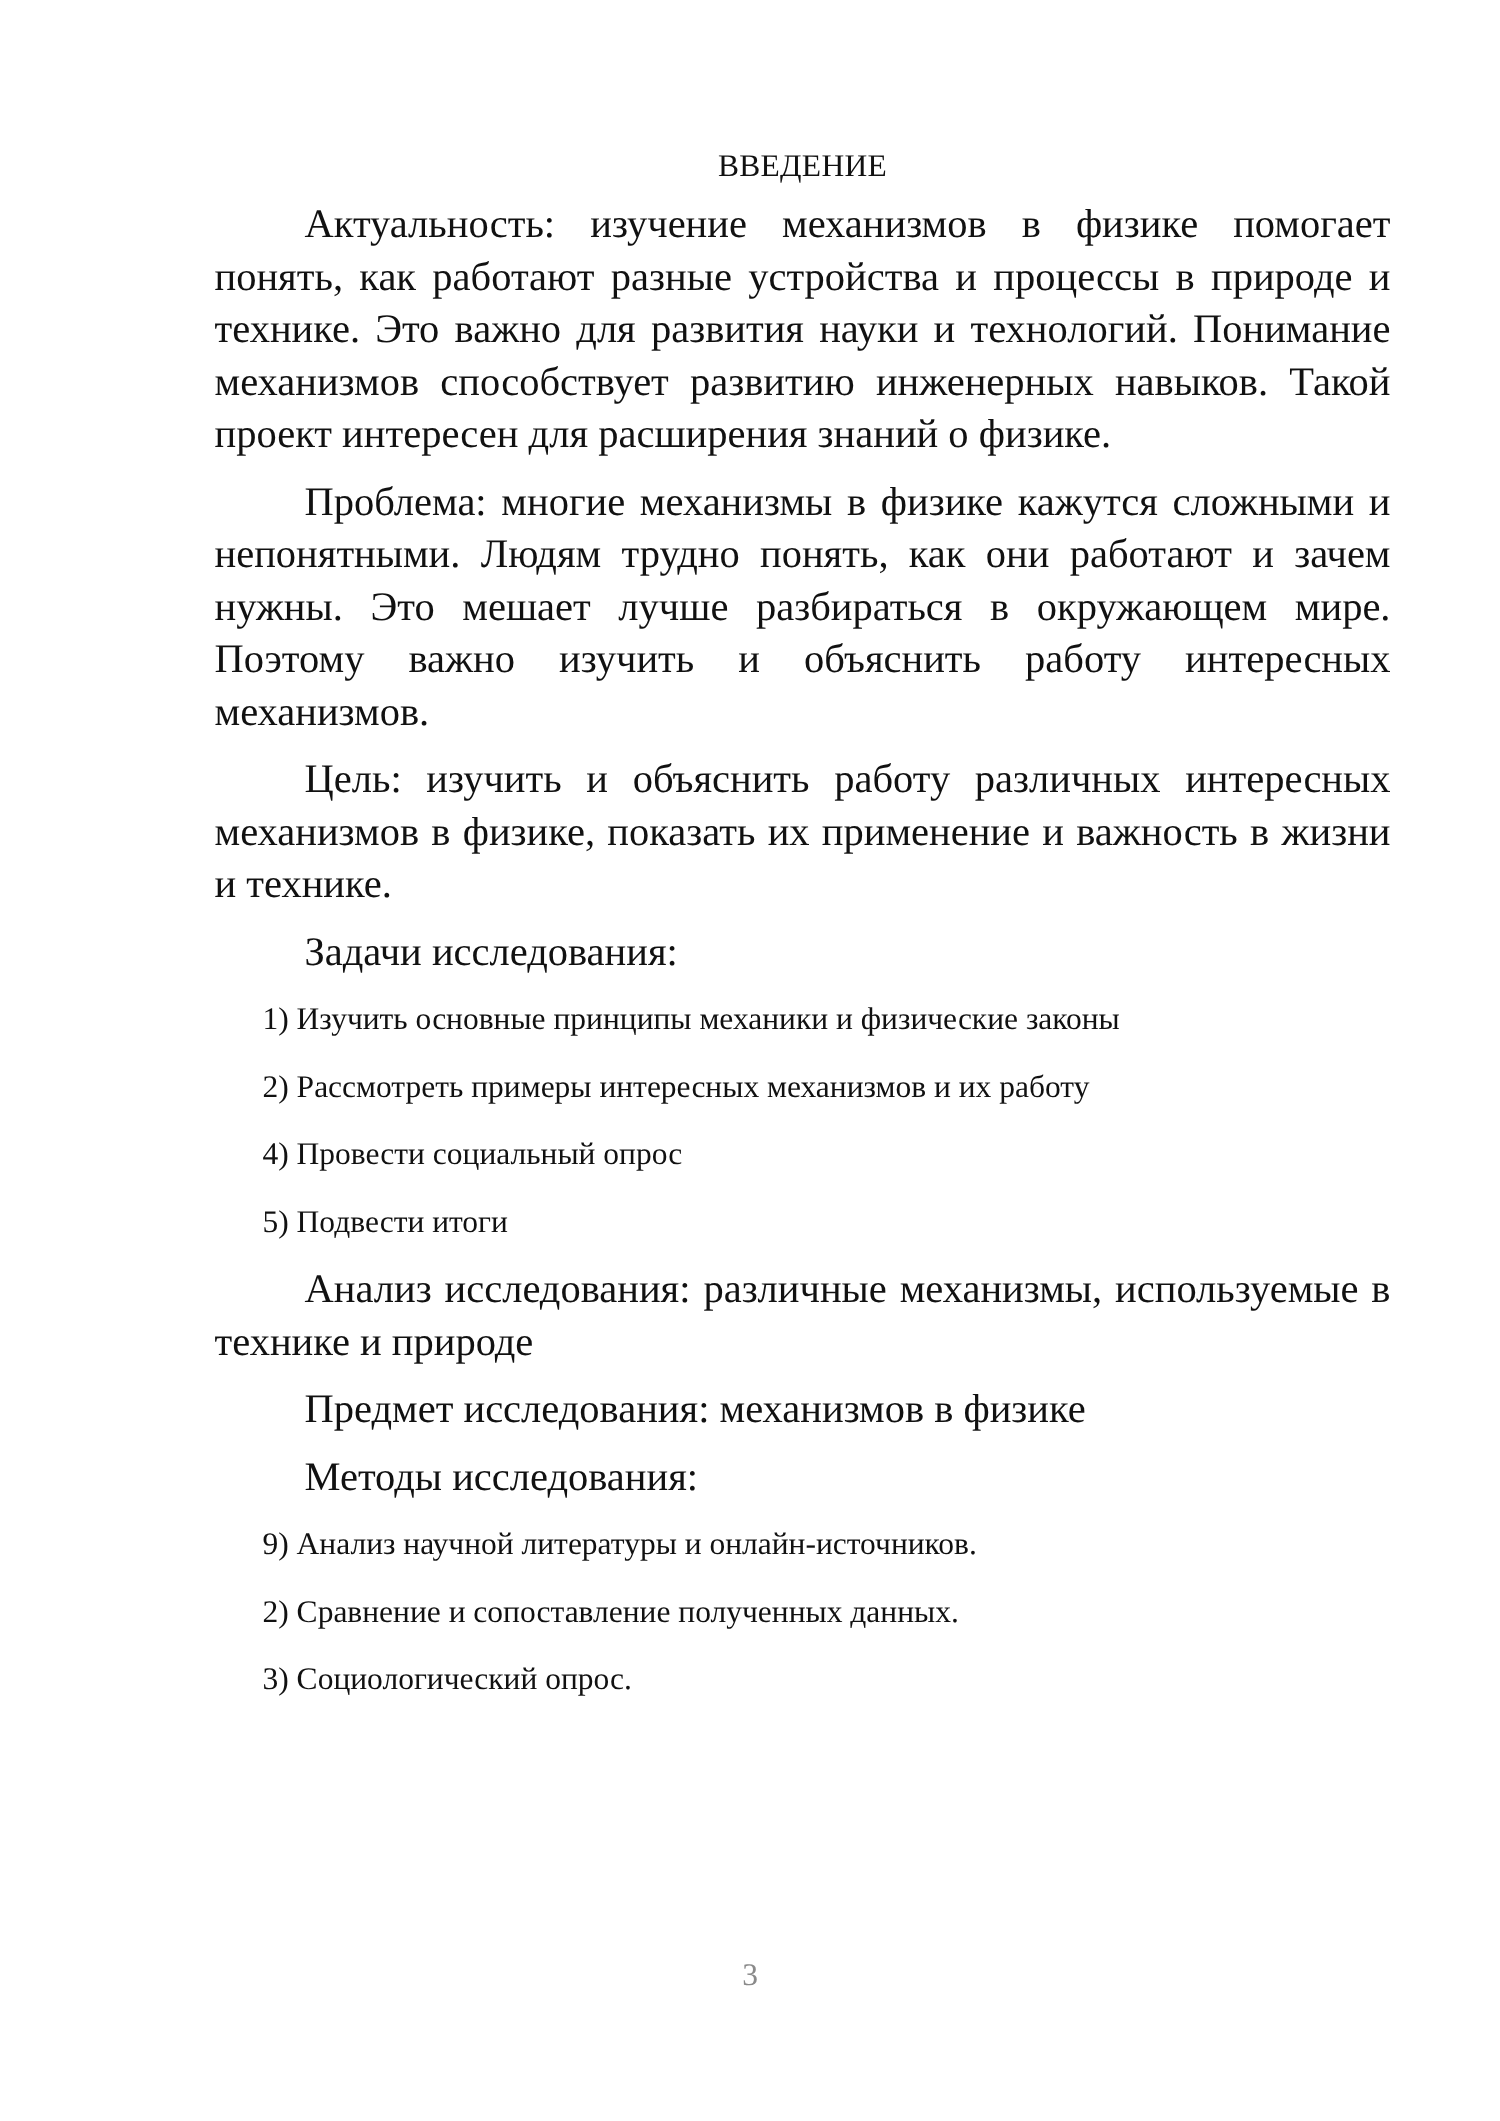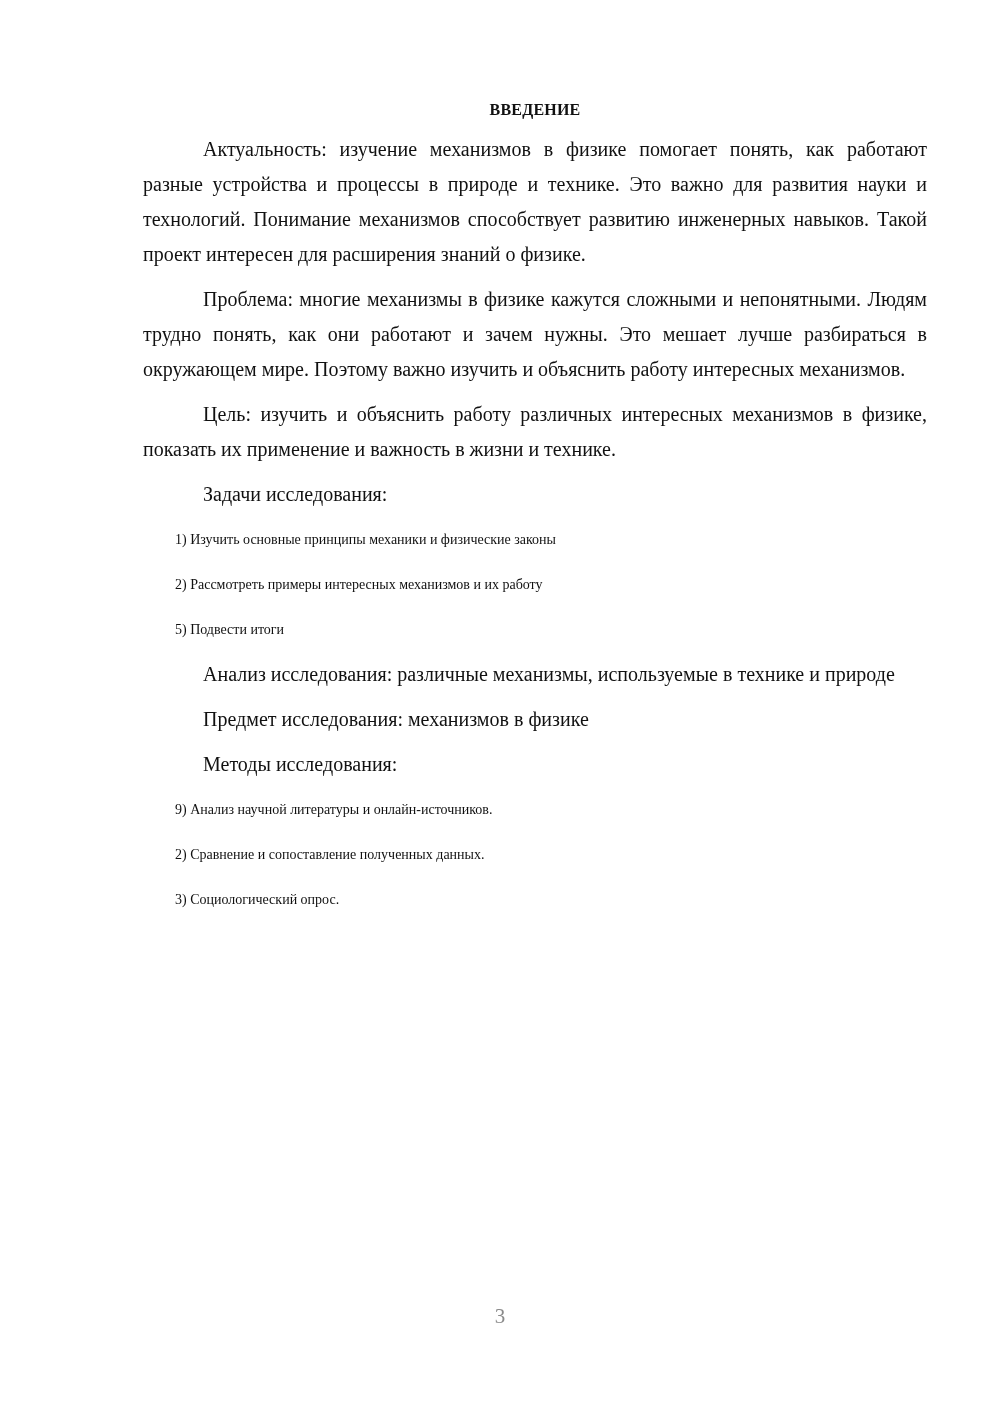--- a/index.html
+++ b/index.html
@@ -16,35 +16,35 @@
       color: #111111;
     }
     .page {
       position: absolute;
       left: 143px;
       top: 94px;
       width: 784px;
     }
     .title {
       text-align: center;
-      font-weight: bold;
-      font-size: 16px;
+      font-weight: normal;
+      font-size: 21px;
       line-height: 32px;
       margin: 0 0 6px 0;
       letter-spacing: 0.2px;
     }
     .para {
-      font-size: 20px;
+      font-size: 27px;
       line-height: 35px;
       text-align: justify;
       text-indent: 60px;
       margin: 0 0 10px 0;
     }
     .list-item {
-      font-size: 14px;
+      font-size: 21px;
       line-height: 35px;
       text-align: justify;
       text-indent: 32px;
       margin: 0 0 10px 0;
     }
     .para.single, .list-item.single {
       text-align-last: left;
     }
     .page-number {
       position: absolute;
@@ -67,20 +67,21 @@
 
   <p class="para">Проблема: многие механизмы в физике кажутся сложными и непонятными. Людям трудно понять, как они работают и зачем нужны. Это мешает лучше разбираться в окружающем мире. Поэтому важно изучить и объяснить работу интересных механизмов.</p>
 
   <p class="para">Цель: изучить и объяснить работу различных интересных механизмов в физике, показать их применение и важность в жизни и технике.</p>
 
   <p class="para single">Задачи исследования:</p>
 
   <div>
     <p class="list-item single">1) Изучить основные принципы механики и физические законы</p>
     <p class="list-item single">2) Рассмотреть примеры интересных механизмов и их работу</p>
+    <p class="list-item single">4) Провести социальный опрос</p>
     <p class="list-item single">5) Подвести итоги</p>
   </div>
 
   <p class="para">Анализ исследования: различные механизмы, используемые в технике и природе</p>
 
   <p class="para single">Предмет исследования: механизмов в физике</p>
 
 
   <p class="para single">Методы исследования:</p>
 

